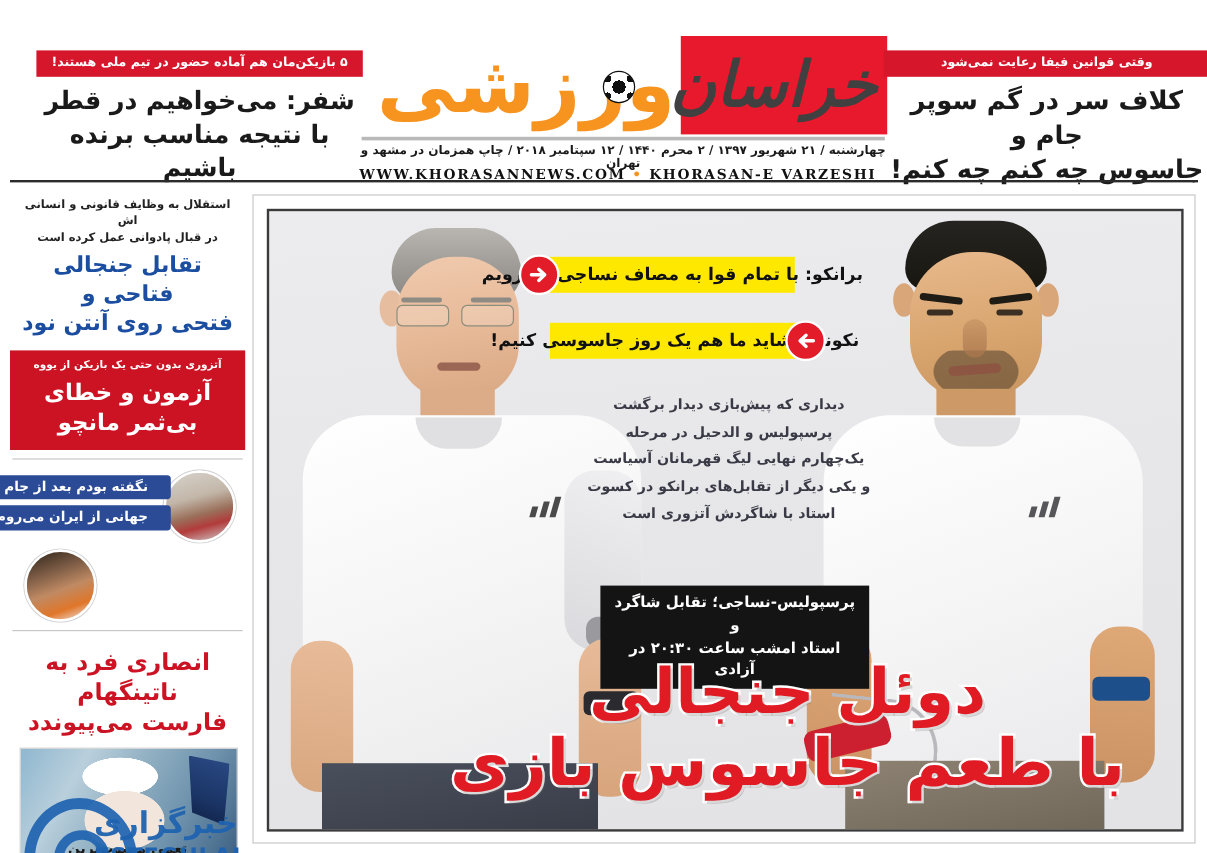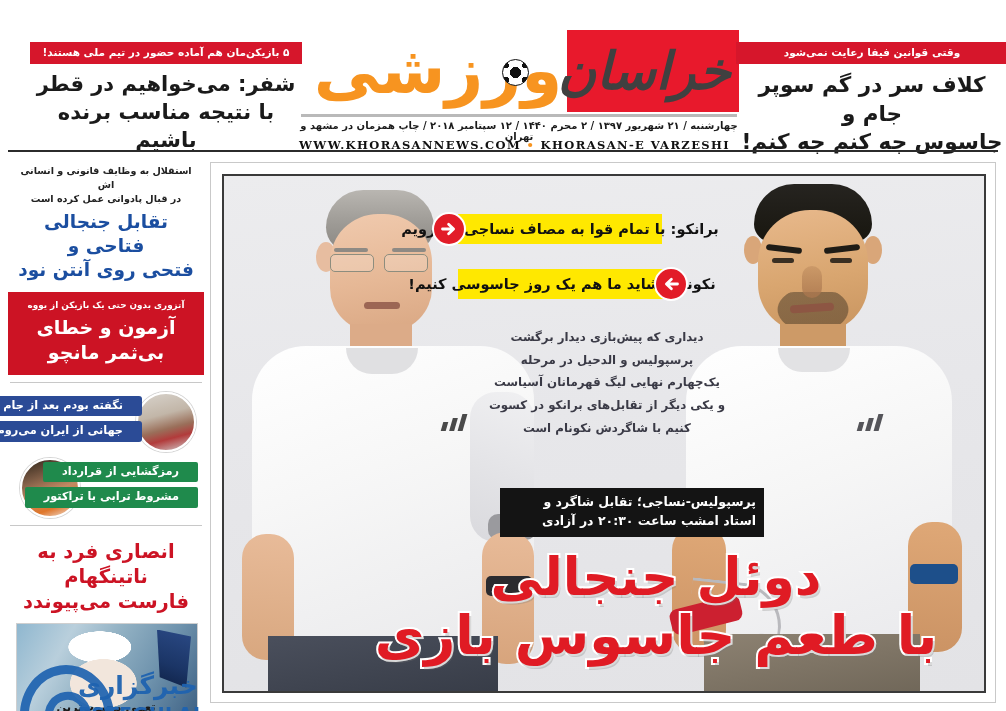--- a/index.html
+++ b/index.html
@@ -369,23 +369,23 @@
 
   
   .body-copy{
     position:absolute;left:252px;top:150px;width:262px;
     font-size:11.8px;line-height:1.92;color:#3a3a46;
     text-align:center;font-weight:600;letter-spacing:-.25px;
   }
 
   
   .match-box{
-    position:absolute;left:276px;top:312px;width:264px;
+    position:absolute;left:276px;top:312px;width:224px;
     background:#141414;color:#fff;padding:5px 8px 6px;box-sizing:border-box;
-    text-align:right;
+    text-align:center;
   }
   .match-box .ln{font-size:12.5px;font-weight:bold;line-height:1.5;letter-spacing:-.3px;}
 
   
   .main-head{
     position:absolute;left:118px;top:372px;width:628px;
     text-align:center;
   }
   .main-head .ln{
     font-size:52px;font-weight:bold;color:#e01b24;
@@ -461,24 +461,20 @@
     <div class="quote-row blue">
       <div class="q-photo"></div>
       <div class="q-lines">
         <div><span class="q-line">نگفته بودم بعد از جام</span></div>
         <div><span class="q-line">جهانی از ایران می‌روم!</span></div>
       </div>
     </div>
 
     <div class="quote-row green">
       <div class="q-photo"></div>
-      <div class="q-lines">
-        <div><span class="q-line">رمزگشایی از قرارداد</span></div>
-        <div><span class="q-line">مشروط ترابی با تراکتور</span></div>
-      </div>
     </div>
 
     <div class="sb-divider"></div>
 
     <div class="sb-head-red">
       <div>انصاری فرد به ناتینگهام</div>
       <div>فارست می‌پیوندد</div>
     </div>
 
     <div class="sb-photo-card">
@@ -569,21 +565,21 @@
             <path d="M15.5 9H6.3M9.4 4.3L4.4 9l5 4.7" fill="none" stroke="#ffffff" stroke-width="2.8" stroke-linecap="round" stroke-linejoin="round"></path>
           </svg>
         </div>
       </div>
 
       <div class="body-copy">
         <div>دیداری که پیش‌بازی دیدار برگشت</div>
         <div>پرسپولیس و الدحیل در مرحله</div>
         <div>یک‌چهارم نهایی لیگ قهرمانان آسیاست</div>
         <div>و یکی دیگر از تقابل‌های برانکو در کسوت</div>
-        <div>کنیم با شاگردش نکونام است</div>
+        <div>استاد با شاگردش آتزوری است</div>
       </div>
 
       <div class="match-box">
         <div class="ln">پرسپولیس-نساجی؛ تقابل شاگرد و</div>
         <div class="ln">استاد امشب ساعت ۲۰:۳۰ در آزادی</div>
       </div>
 
       <div class="main-head">
         <div class="ln l1">دوئل جنجالی</div>
         <div class="ln l2">با طعم جاسوس بازی</div>

